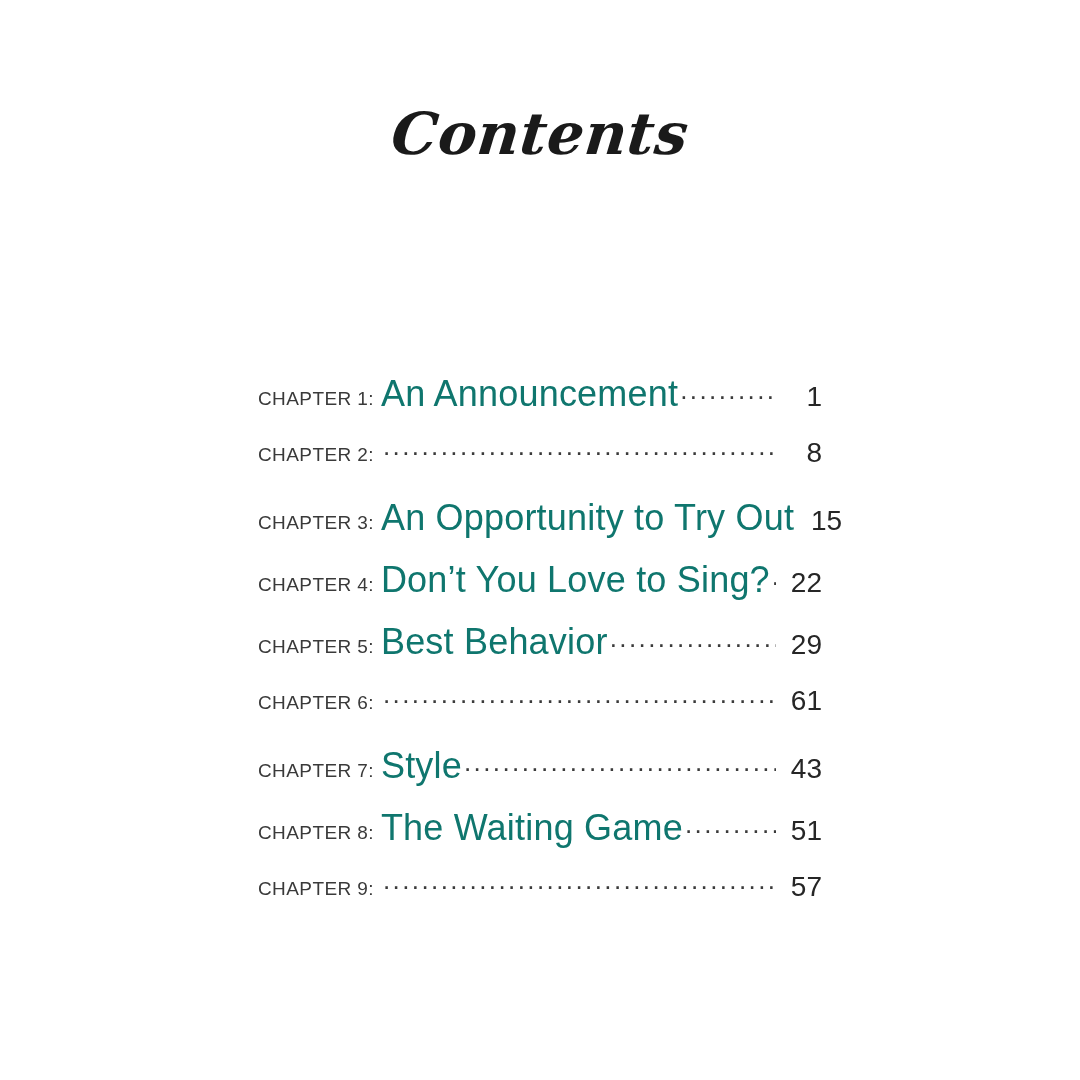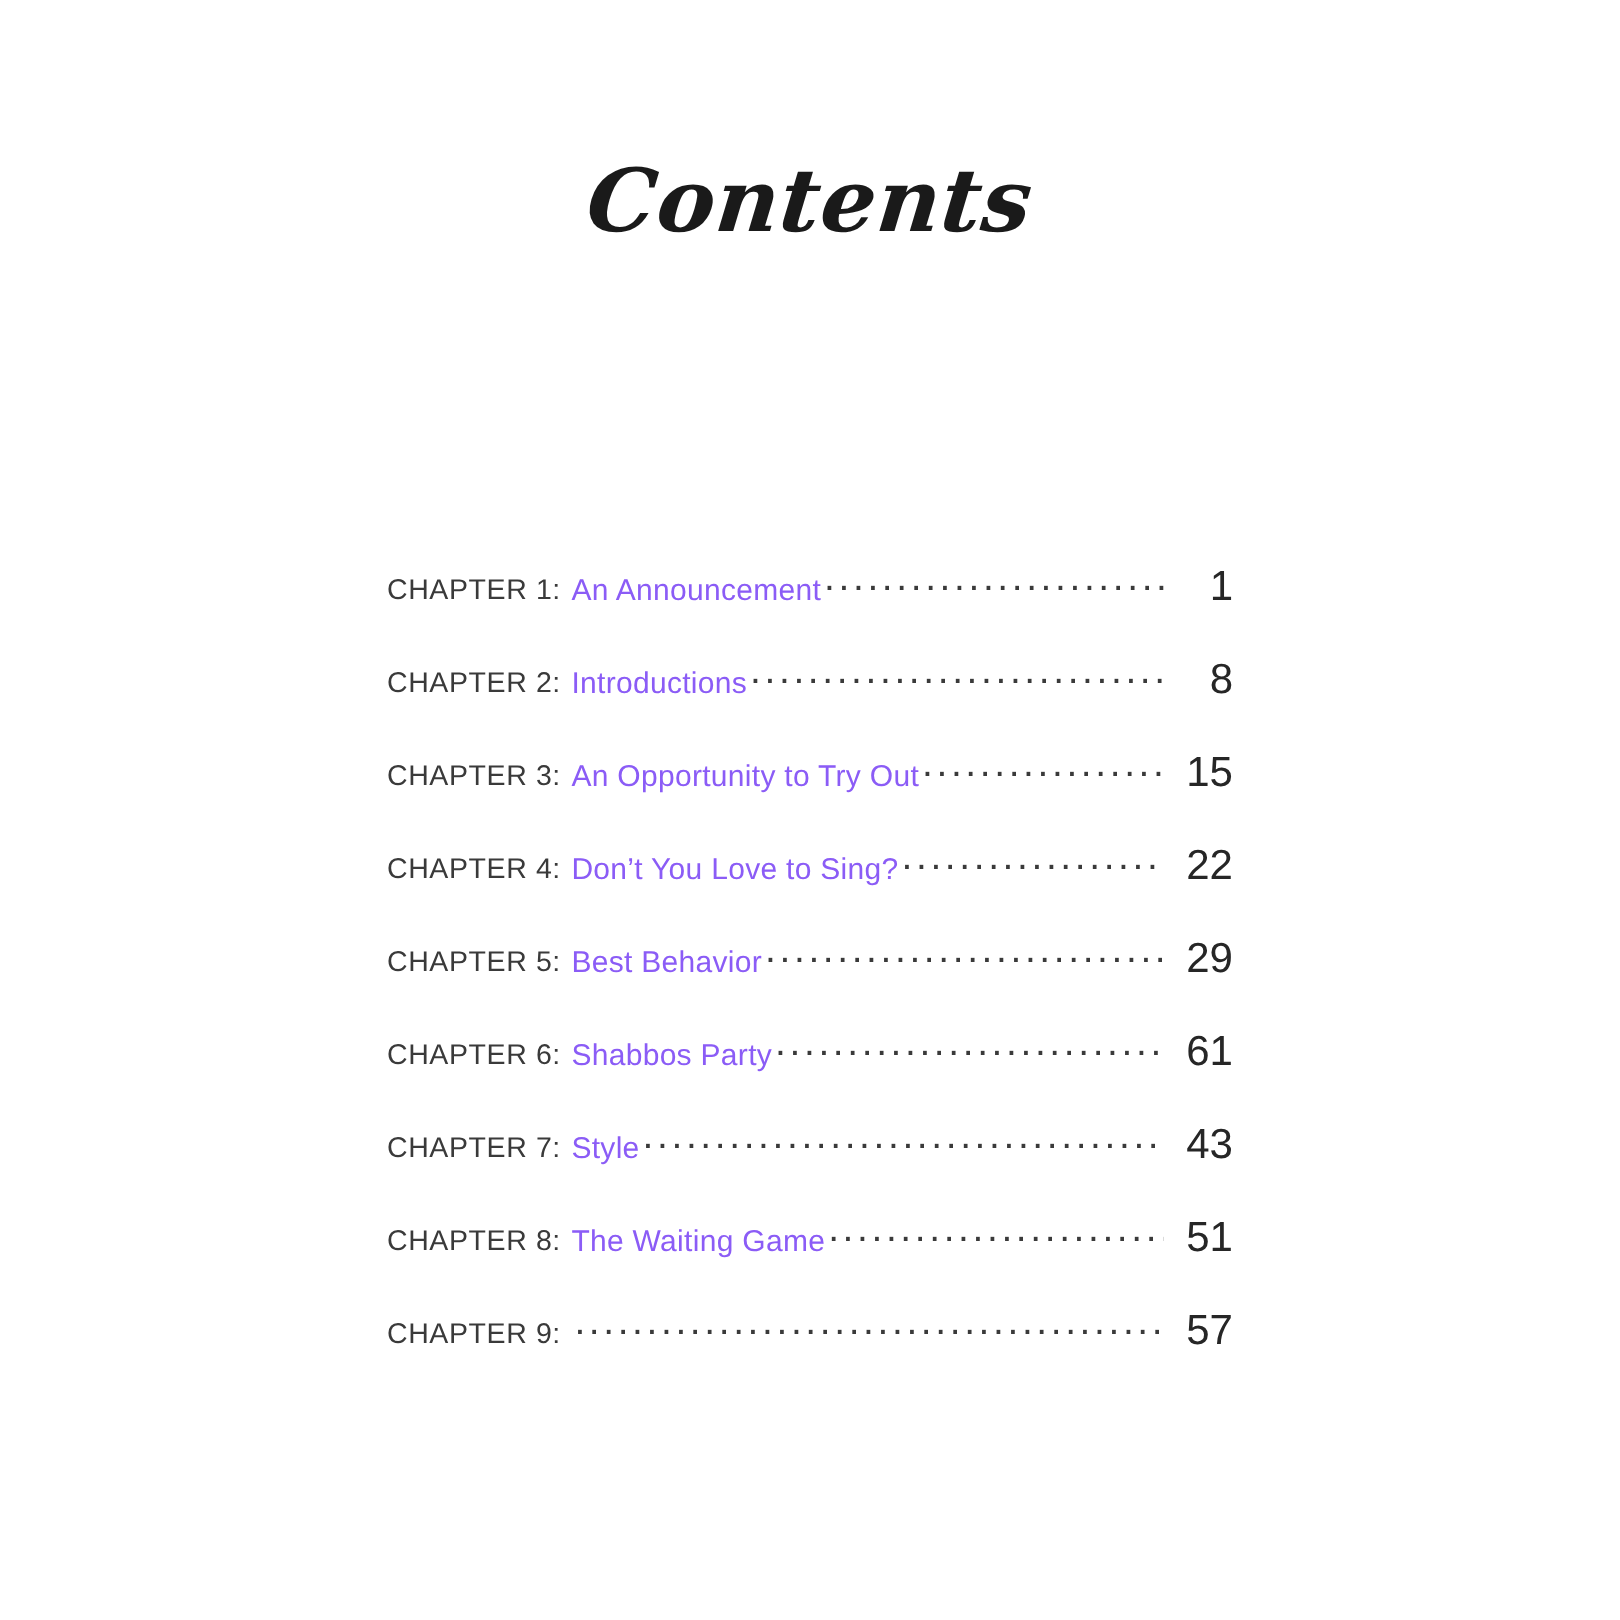--- a/index.html
+++ b/index.html
@@ -60,24 +60,24 @@
     color: #3a3a3a;
     text-transform: uppercase;
     flex: 0 0 auto;
     padding-right: 7px;
     position: relative;
     top: -1px;
   }
 
   .chapter-title {
     flex: 0 0 auto;
-    font-size: 20px;
+    font-size: 36px;
     font-weight: 300;
     letter-spacing: 0.2px;
-    color: #8b5cf6;
+    color: #0f766e;
     text-align: right;
   }
 
   .leader {
     flex: 1 1 auto;
     overflow: hidden;
     height: 1em;
     position: relative;
     margin: 0 2px;
   }
@@ -113,21 +113,20 @@
 
     <div class="toc-row">
       <span class="chapter-label">CHAPTER 1:</span>
       <span class="chapter-title">An Announcement</span>
       <span class="leader"></span>
       <span class="page-num">1</span>
     </div>
 
     <div class="toc-row">
       <span class="chapter-label">CHAPTER 2:</span>
-      <span class="chapter-title">Introductions</span>
       <span class="leader"></span>
       <span class="page-num">8</span>
     </div>
 
     <div class="toc-row">
       <span class="chapter-label">CHAPTER 3:</span>
       <span class="chapter-title">An Opportunity to Try Out</span>
       <span class="leader"></span>
       <span class="page-num">15</span>
     </div>
@@ -141,21 +140,20 @@
 
     <div class="toc-row">
       <span class="chapter-label">CHAPTER 5:</span>
       <span class="chapter-title">Best Behavior</span>
       <span class="leader"></span>
       <span class="page-num">29</span>
     </div>
 
     <div class="toc-row">
       <span class="chapter-label">CHAPTER 6:</span>
-      <span class="chapter-title">Shabbos Party</span>
       <span class="leader"></span>
       <span class="page-num">61</span>
     </div>
 
     <div class="toc-row">
       <span class="chapter-label">CHAPTER 7:</span>
       <span class="chapter-title">Style</span>
       <span class="leader"></span>
       <span class="page-num">43</span>
     </div>

